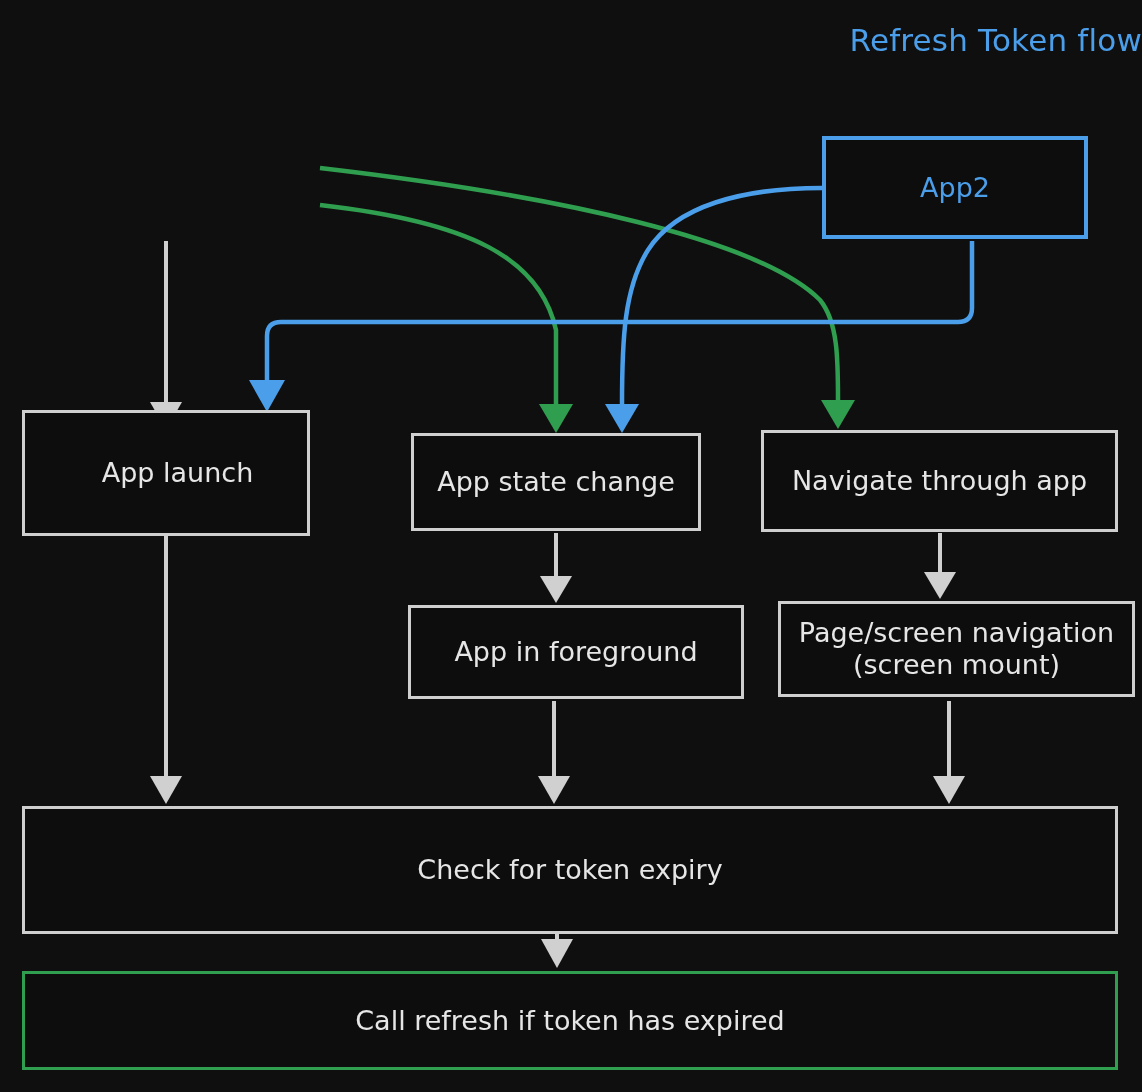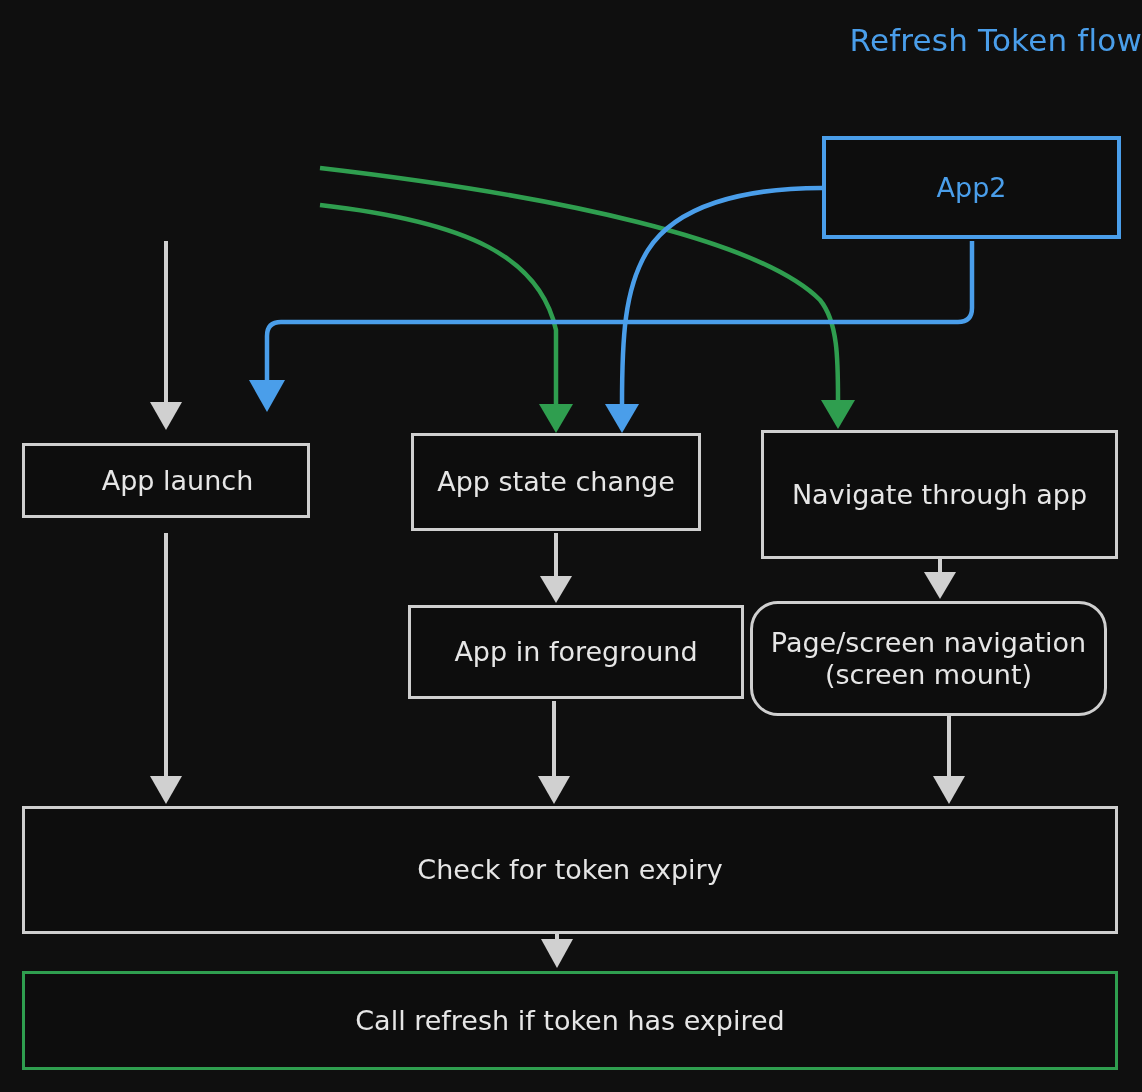--- a/index.html
+++ b/index.html
@@ -125,41 +125,41 @@
       <polygon points="605,404 639,404 622,433" fill="#4a9eea"></polygon>
     </g>
 
     <g>
       <path d="M972,241 L972,308 Q972,322 958,322 L281,322 Q267,322 267,336 L267,380" stroke="#4a9eea" stroke-width="4.5" fill="none"></path>
       <polygon points="249,380 285,380 267,412" fill="#4a9eea"></polygon>
     </g>
   </svg>
 
 
-  <div class="node app" style="left:822px; top:136px; width:299px; height:103px;">
+  <div class="node app" style="left:822px; top:136px; width:266px; height:103px;">
     <span class="label">App2</span>
   </div>
 
-  <div class="node" style="left:22px; top:443px; width:288px; height:75px;padding-left:33px;">
+  <div class="node" style="left:22px; top:410px; width:288px; height:126px;padding-left:33px;">
     <span class="label">App launch</span>
   </div>
 
   <div class="node" style="left:411px; top:433px; width:290px; height:98px;">
     <span class="label">App state change</span>
   </div>
 
-  <div class="node" style="left:761px; top:430px; width:357px; height:129px;">
+  <div class="node" style="left:761px; top:430px; width:357px; height:102px;">
     <span class="label">Navigate through app</span>
   </div>
 
   <div class="node" style="left:408px; top:605px; width:336px; height:94px;">
     <span class="label">App in foreground</span>
   </div>
 
-  <div class="node" style="left:750px; top:601px; width:357px; height:115px;border-radius:28px;">
+  <div class="node" style="left:778px; top:601px; width:357px; height:96px;">
     <span class="label">Page/screen navigation
 (screen mount)</span>
   </div>
 
   <div class="node" style="left:22px; top:806px; width:1096px; height:128px;">
     <span class="label">Check for token expiry</span>
   </div>
 
   <div class="node terminal" style="left:22px; top:971px; width:1096px; height:99px;justify-content:center;">
     <span class="label">Call refresh if token has expired</span>

